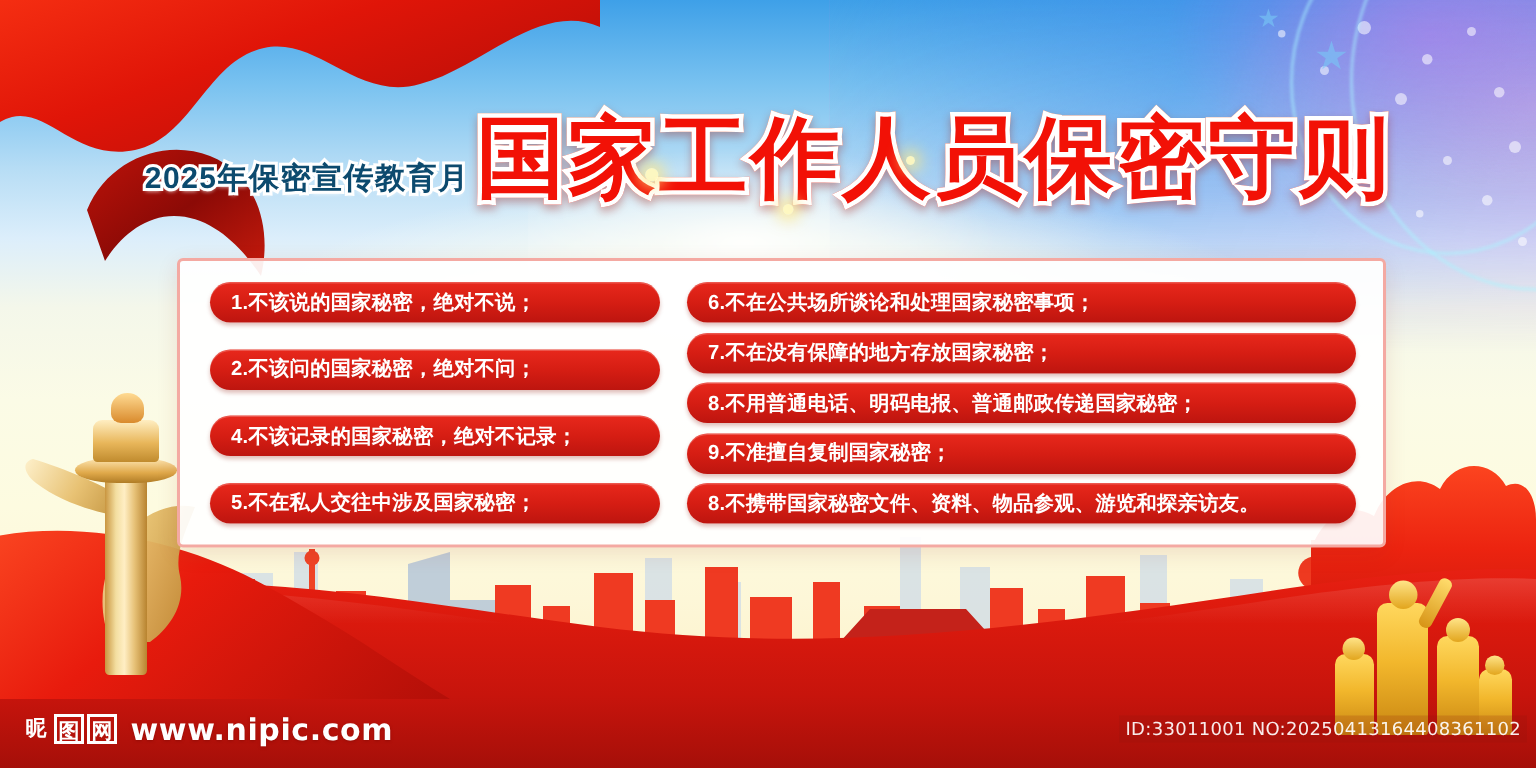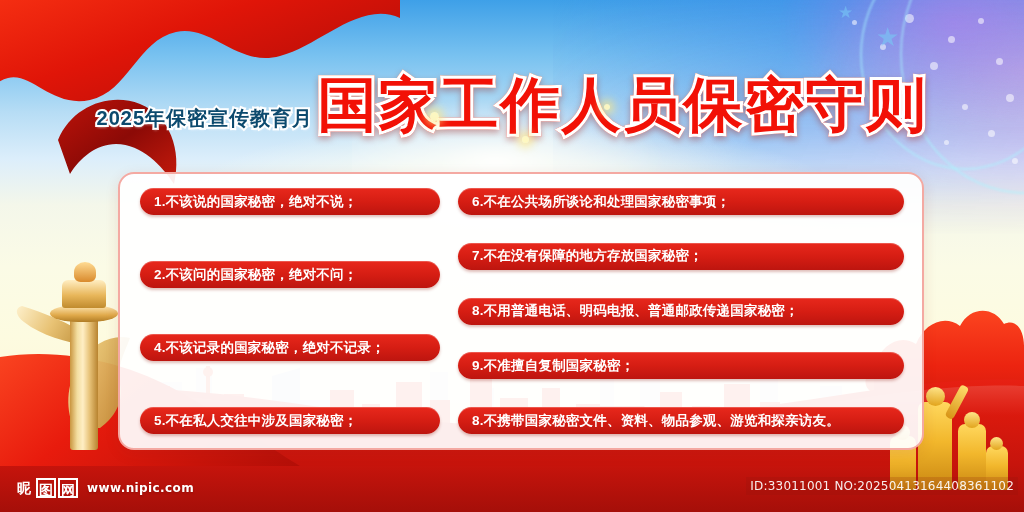--- a/index.html
+++ b/index.html
@@ -99,24 +99,24 @@
   }
   .title-sparkle {
     position:absolute; width:9px; height:9px; border-radius:50%;
     background:rgba(255,248,190,.95);
     box-shadow:0 0 10px 4px rgba(255,230,130,.8);
     pointer-events:none; z-index:7;
   }
 
   
   .panel {
-    position:absolute; left:118px; top:172px; width:806px; height:278px;
+    position:absolute; left:118px; top:172px; width:806px; height:193px;
     background:rgba(255,255,255,.93);
     border:2px solid #f4a9a2;
-    border-radius:16px;
+    border-radius:4px;
     box-shadow:0 4px 14px rgba(150,40,30,.12);
     z-index:8;
     padding:14px 18px 14px 20px;
     display:flex; gap:18px;
   }
   .col { display:flex; flex-direction:column; justify-content:space-between; }
   .col-left  { width:300px; }
   .col-right { flex:1; }
 
   .pill {
@@ -218,21 +218,21 @@
     display:flex; align-items:center; gap:9px;
   }
   .wm-logo { display:flex; gap:2px; }
   .wm-ch {
     width:20px; height:20px; line-height:20px; text-align:center;
     font-size:14px; font-weight:bold; color:#ffffff;
     font-family:"DejaVu Sans",sans-serif;
   }
   .wm-ch.boxed { border:2px solid #ffffff; }
   .wm-url {
-    color:#ffffff; font-size:12px; font-weight:bold; letter-spacing:.4px;
+    color:#ffffff; font-size:20px; font-weight:bold; letter-spacing:.4px;
     font-family:"DejaVu Sans",sans-serif;
     text-shadow:0 1px 2px rgba(120,10,5,.5);
   }
   .idcode {
     position:absolute; right:6px; bottom:17px; z-index:20;
     color:rgba(255,255,255,.92);
     font-size:12px; letter-spacing:.2px;
     font-family:"DejaVu Sans",sans-serif;
     background:rgba(140,20,10,.18);
     padding:2px 4px;

